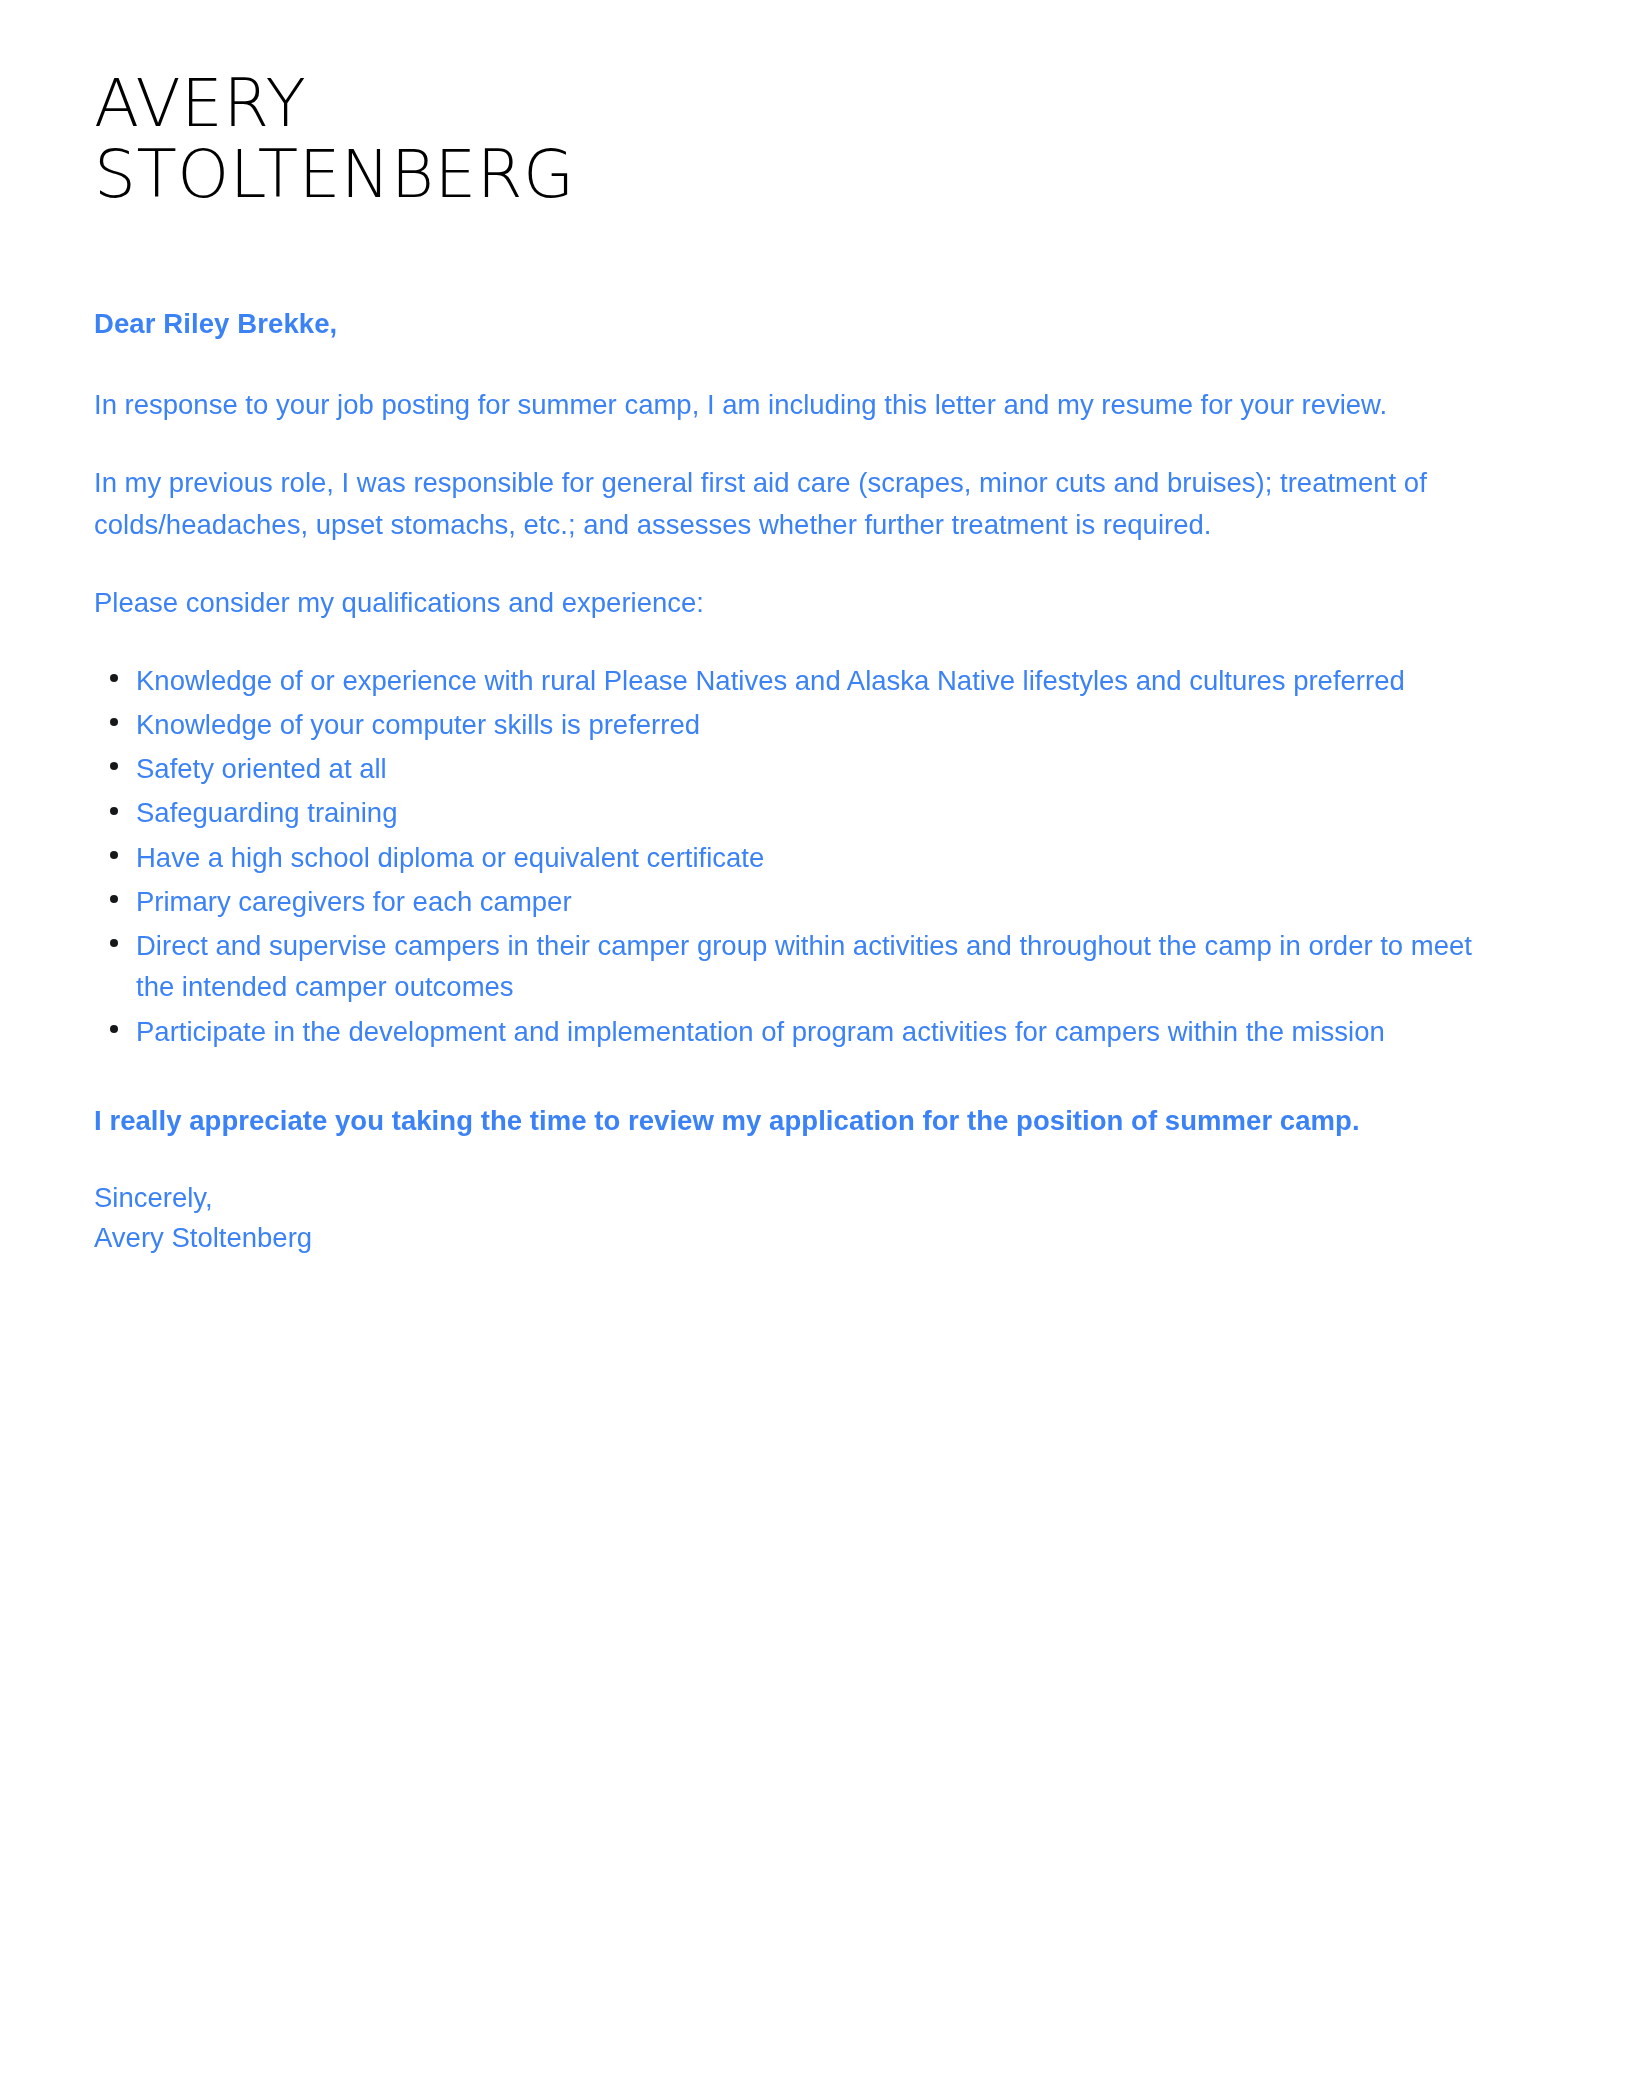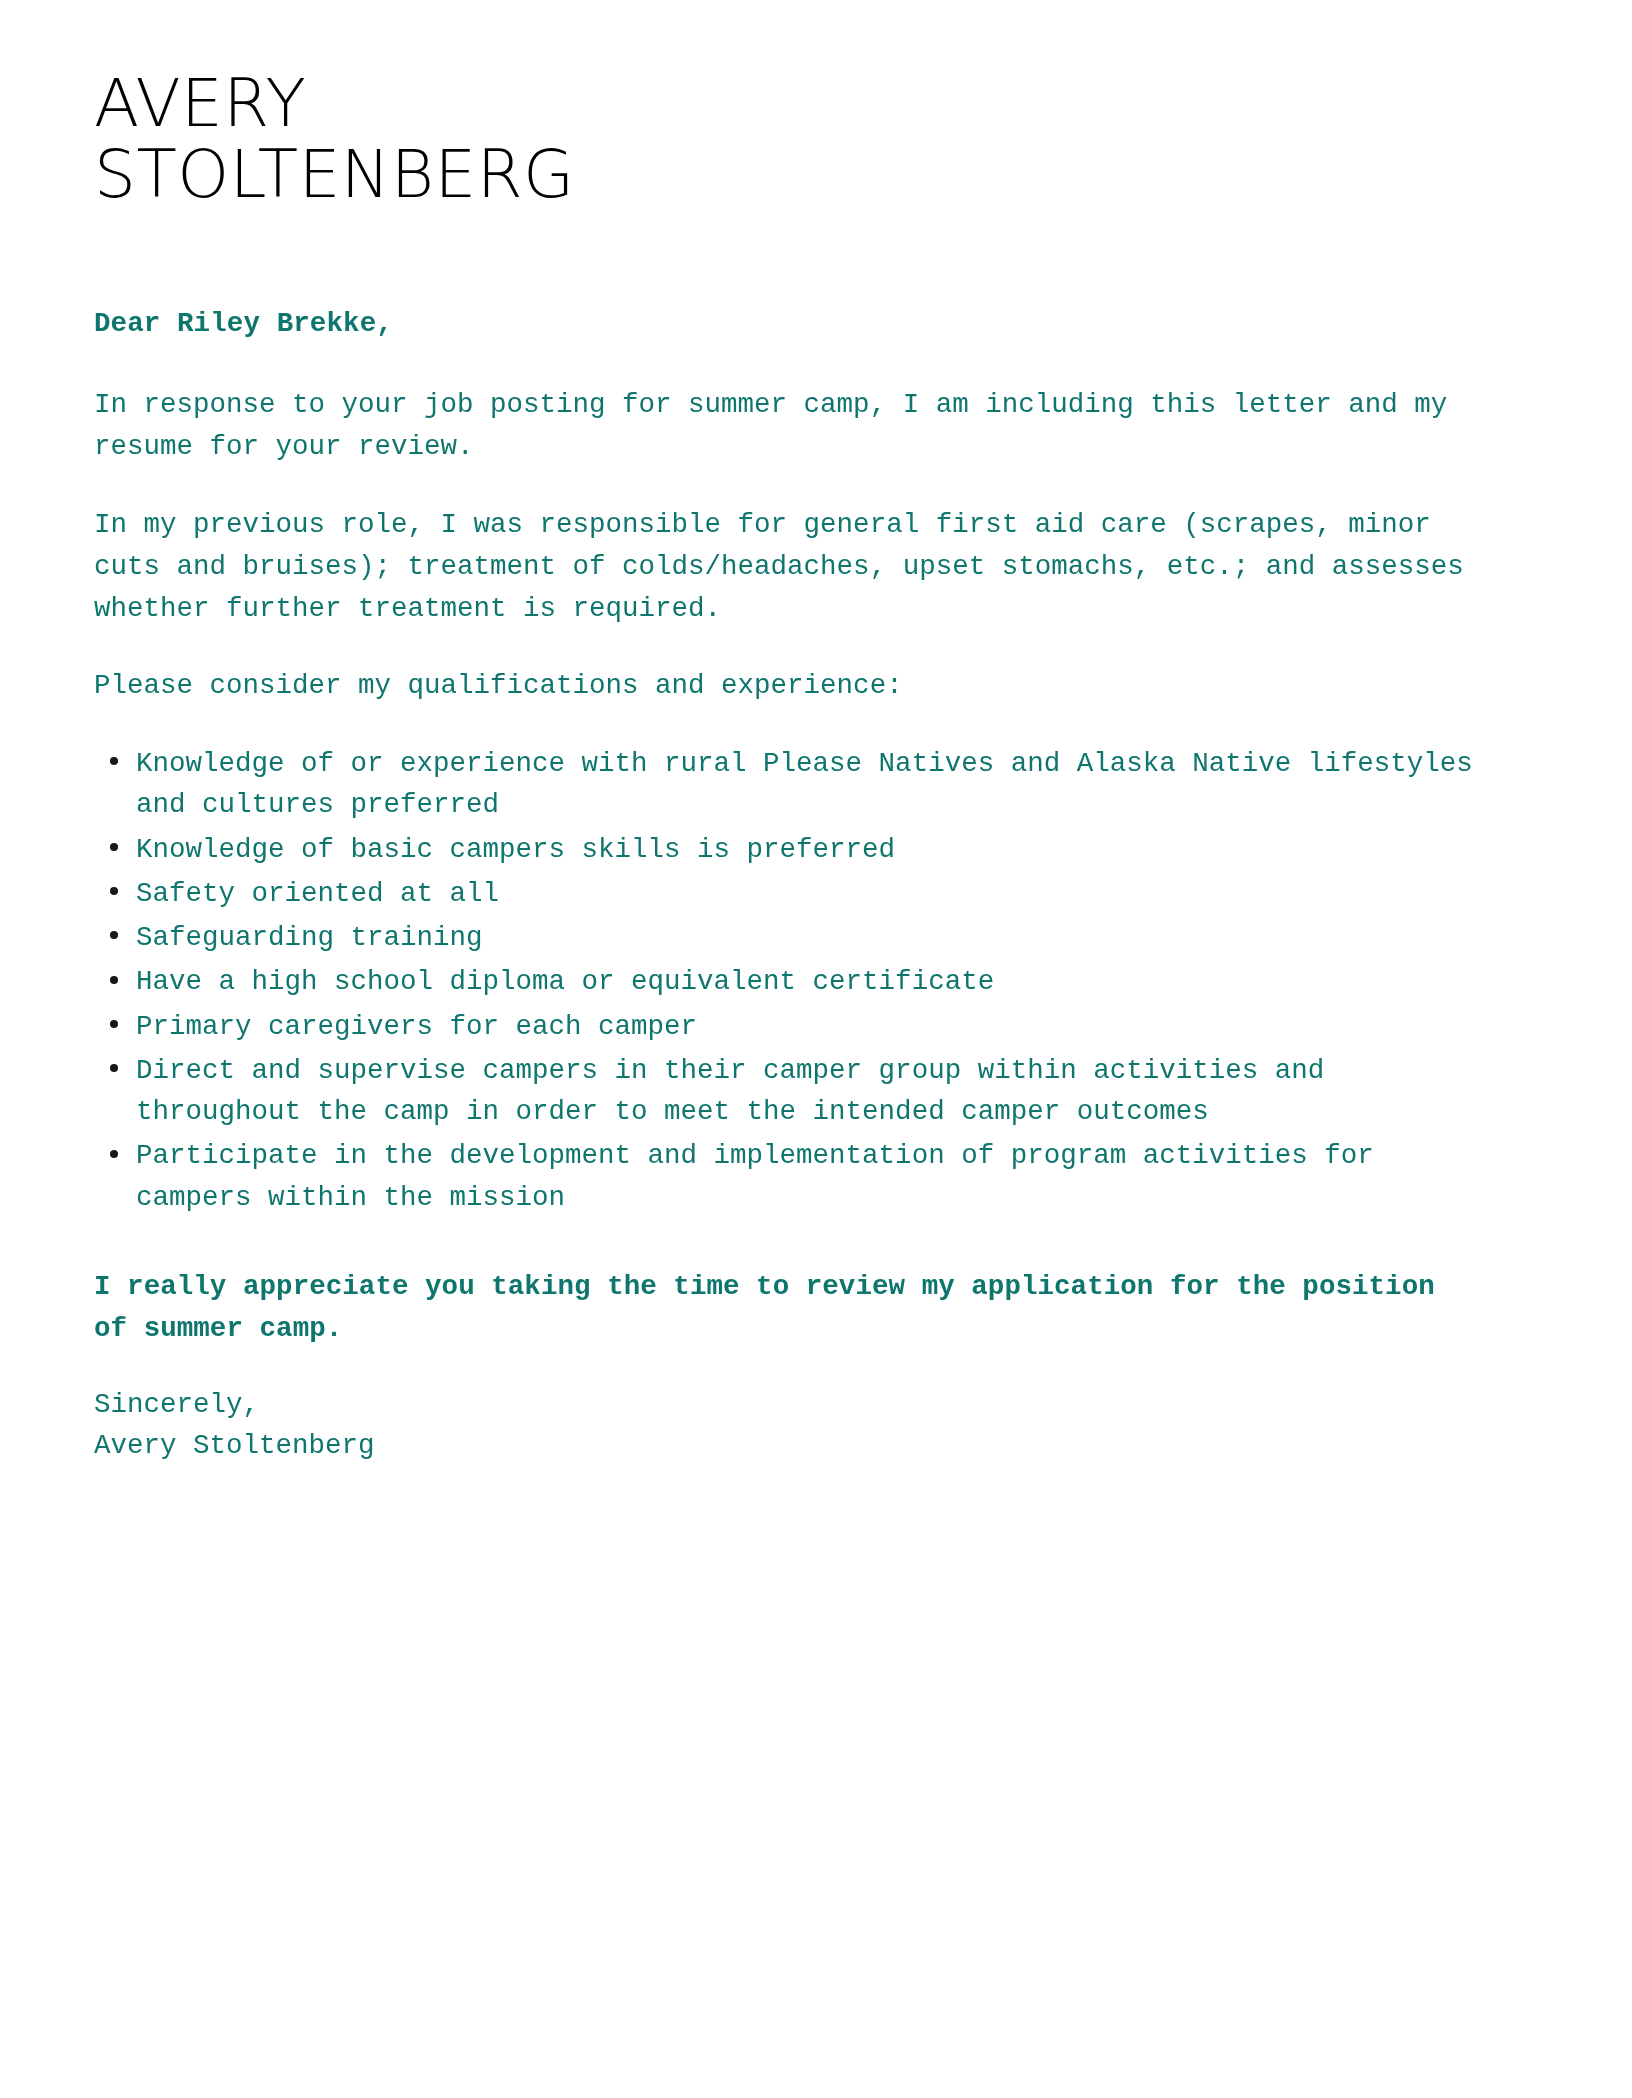--- a/index.html
+++ b/index.html
@@ -66,22 +66,21 @@
 
   .address-block .addr-line {
     display: block;
   }
 
   
   .letter-body {
     margin-top: 92px;
     font-size: 27.5px;
     line-height: 1.52;
-    color: #0f766e;
-    font-family: Liberation Mono, monospace;
+    color: #3b82f6;
   }
 
   .salutation {
     font-weight: 700;
     font-size: 27.5px;
     margin: 0 0 40px 0;
     letter-spacing: 0.1px;
   }
 
   .para {
@@ -154,21 +153,21 @@
 
     <p class="para">Please consider my qualifications and experience:</p>
 
     <ul class="bullet-list">
       <li>
         <span class="bullet-dot"></span>
         <span>Knowledge of or experience with rural Please Natives and Alaska Native lifestyles and cultures preferred</span>
       </li>
       <li>
         <span class="bullet-dot"></span>
-        <span>Knowledge of basic campers skills is preferred</span>
+        <span>Knowledge of your computer skills is preferred</span>
       </li>
       <li>
         <span class="bullet-dot"></span>
         <span>Safety oriented at all</span>
       </li>
       <li>
         <span class="bullet-dot"></span>
         <span>Safeguarding training</span>
       </li>
       <li>

